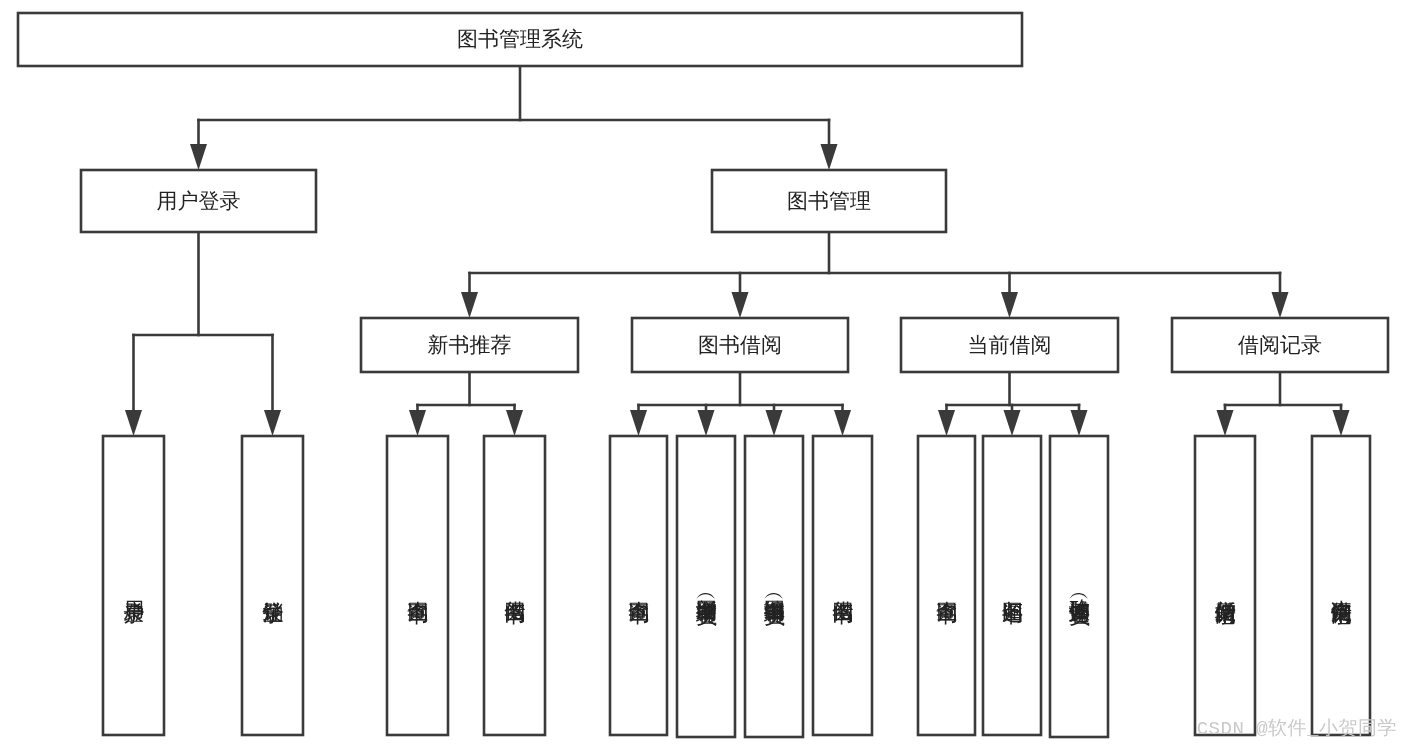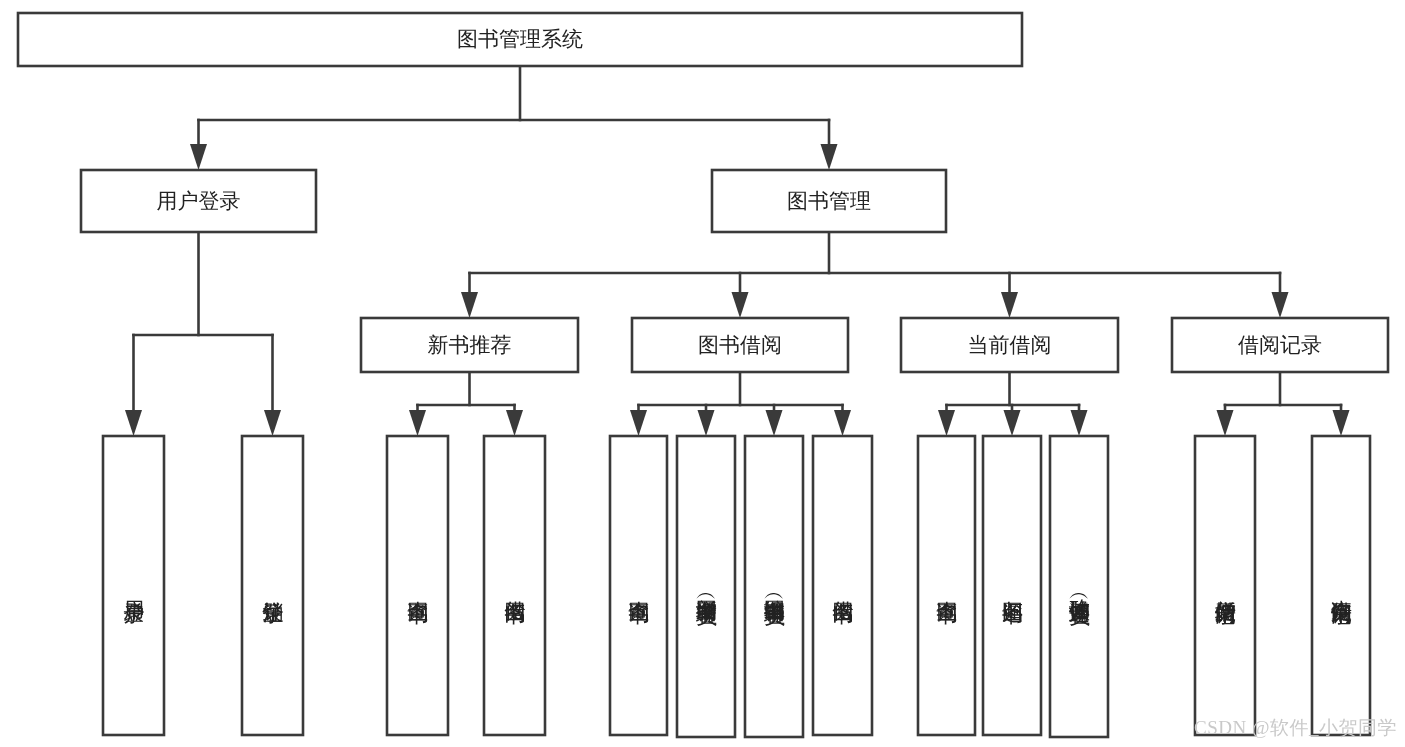--- a/index.html
+++ b/index.html
@@ -59,21 +59,21 @@
     font-size: 21px;
     line-height: 1.18;
     color: #222222;
     letter-spacing: 1px;
     white-space: nowrap;
   }
   .watermark {
     position: absolute;
     right: 8px;
     bottom: 6px;
-    font-family: Liberation Serif, serif;
+    font-family: Liberation Mono, monospace;
     font-size: 19px;
     color: #c9c9c9;
     white-space: nowrap;
     letter-spacing: 0.5px;
   }
 </style>
 </head>
 <body>
 
 <div id="diagram-root">

